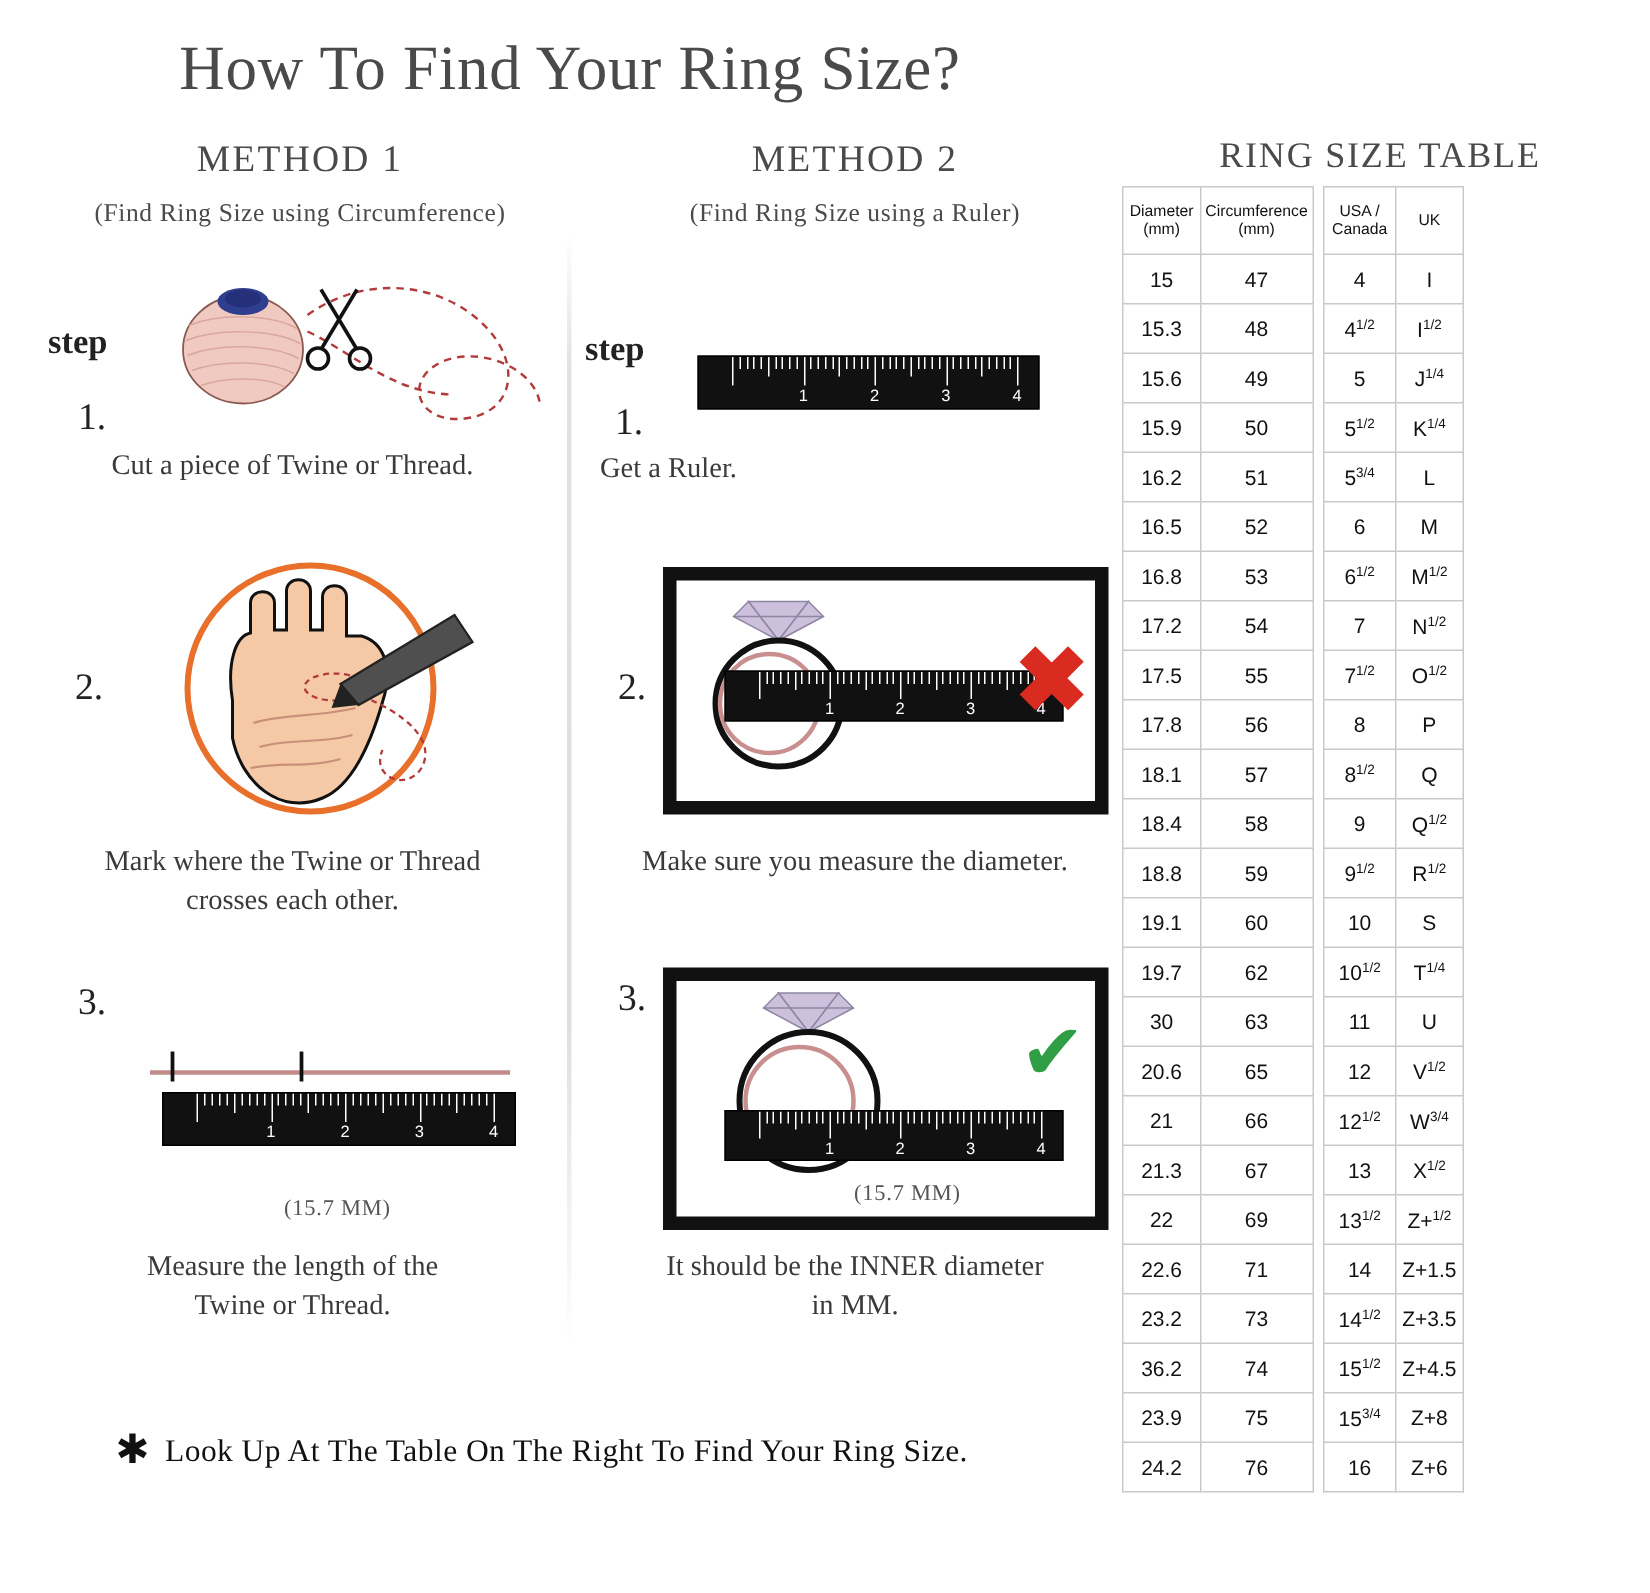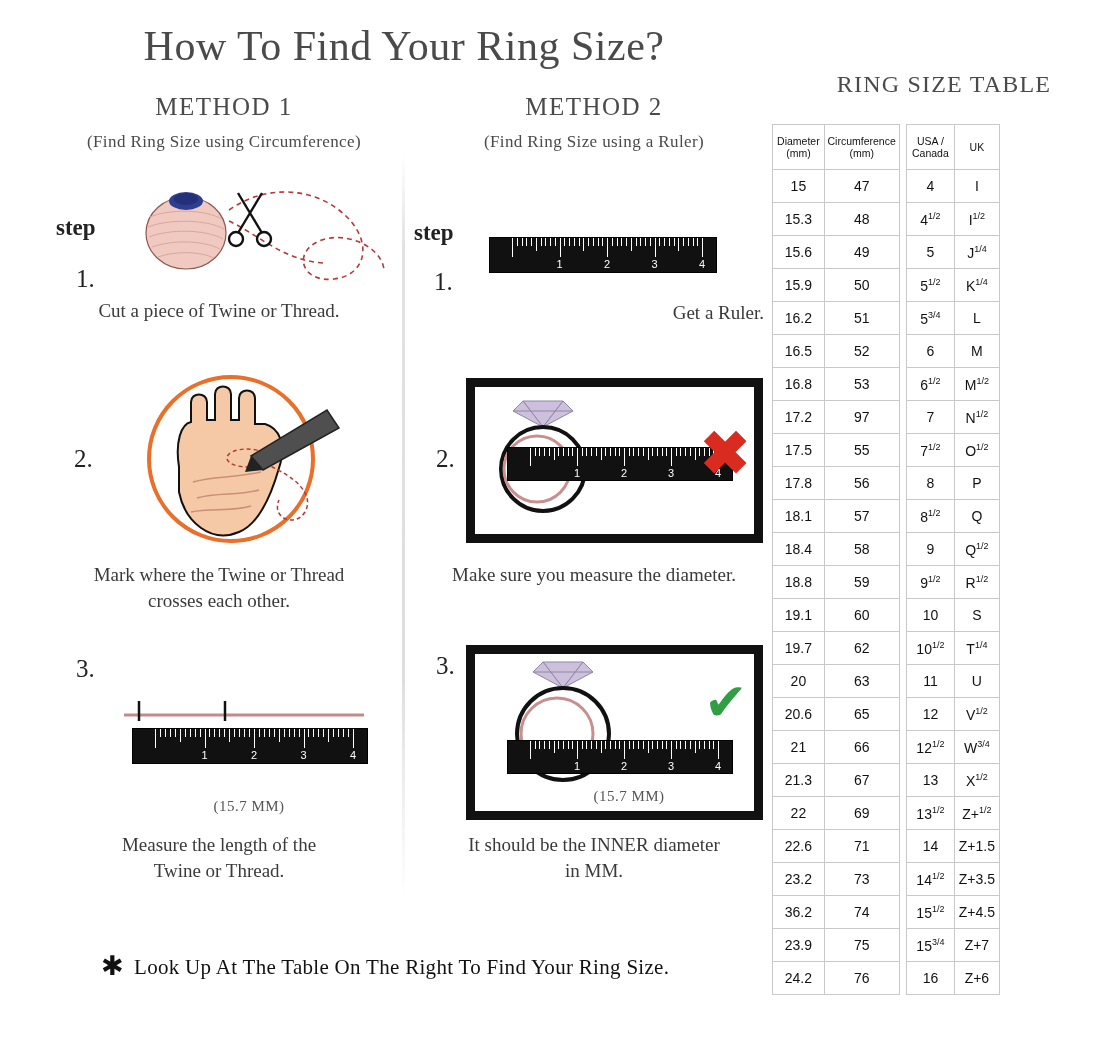--- a/index.html
+++ b/index.html
@@ -12,21 +12,20 @@
     height: 1062px;
     position: relative;
     font-family: "Liberation Serif", serif;
     color: #3a3a3a;
     overflow: hidden;
   }
   .page {
     position: relative;
     width: 976px;
     height: 1062px;
-    margin-left: 24px;
   }
 
   
   .main-title {
     position: absolute;
     left: 0;
     top: 22px;
     width: 760px;
     text-align: center;
     font-size: 42px;
@@ -48,21 +47,21 @@
     font-size: 17px;
     color: #4a4a4a;
     text-align: center;
     letter-spacing: 0.4px;
   }
   #m1-title { left: 20px; top: 93px; width: 360px; }
   #m1-sub   { left: 10px; top: 132px; width: 380px; }
   #m2-title { left: 390px; top: 93px; width: 360px; }
   #m2-sub   { left: 390px; top: 132px; width: 360px; }
   #tbl-title {
-    position: absolute; left: 745px; top: 71px; width: 350px;
+    position: absolute; left: 745px; top: 91px; width: 350px;
     text-align: center; font-size: 24px; letter-spacing: 1.2px; color: #4a4a4a;
   }
 
   
   .divider {
     position: absolute;
     left: 378px;
     top: 155px;
     width: 3px;
     height: 745px;
@@ -361,21 +360,21 @@
       <div class="tick" style="left: 197.75px; height: 8.16px;"></div>
       <div class="tick" style="left: 202.5px; height: 8.16px;"></div>
       <div class="tick" style="left: 207.25px; height: 8.16px;"></div>
       <div class="tick" style="left: 212px; height: 18.7px;"></div>
       <div class="lbl" style="left: 66.5px; top: 19.72px;">1</div>
       <div class="lbl" style="left: 114px; top: 19.72px;">2</div>
       <div class="lbl" style="left: 161.5px; top: 19.72px;">3</div>
       <div class="lbl" style="left: 209px; top: 19.72px;">4</div>
     </div>
 
-  <div class="caption" style="left:400px; top:300px; width:340px; text-align:right;">Get a Ruler.</div>
+  <div class="caption" style="left:400px; top:300px; width:340px; text-align:left;">Get a Ruler.</div>
 
   <div class="step-num" style="left:412px; top:445px;">2.</div>
   <div class="frame" style="left:442px; top:378px; width:297px; height:165px;">
     <svg width="279" height="147" viewBox="0 0 279 147">
 
       <g fill="#cdc0dd" stroke="#8f86a3" stroke-width="1">
         <polygon points="48,14 88,14 68,40"></polygon>
         <polygon points="48,14 38,24 68,40"></polygon>
         <polygon points="88,14 98,24 68,40"></polygon>
         <line x1="38" y1="24" x2="98" y2="24" stroke="#8f86a3"></line>
@@ -555,21 +554,21 @@
         </tr>
         <tr>
           <td class="col-d">16.8</td>
           <td class="col-c">53</td>
           <td class="col-gap"></td>
           <td class="col-u">6<sup>1/2</sup></td>
           <td class="col-k">M<sup>1/2</sup></td>
         </tr>
         <tr>
           <td class="col-d">17.2</td>
-          <td class="col-c">97</td>
+          <td class="col-c">54</td>
           <td class="col-gap"></td>
           <td class="col-u">7</td>
           <td class="col-k">N<sup>1/2</sup></td>
         </tr>
         <tr>
           <td class="col-d">17.5</td>
           <td class="col-c">55</td>
           <td class="col-gap"></td>
           <td class="col-u">7<sup>1/2</sup></td>
           <td class="col-k">O<sup>1/2</sup></td>
@@ -610,21 +609,21 @@
           <td class="col-k">S</td>
         </tr>
         <tr>
           <td class="col-d">19.7</td>
           <td class="col-c">62</td>
           <td class="col-gap"></td>
           <td class="col-u">10<sup>1/2</sup></td>
           <td class="col-k">T<sup>1/4</sup></td>
         </tr>
         <tr>
-          <td class="col-d">20</td>
+          <td class="col-d">30</td>
           <td class="col-c">63</td>
           <td class="col-gap"></td>
           <td class="col-u">11</td>
           <td class="col-k">U</td>
         </tr>
         <tr>
           <td class="col-d">20.6</td>
           <td class="col-c">65</td>
           <td class="col-gap"></td>
           <td class="col-u">12</td>
@@ -670,21 +669,21 @@
           <td class="col-c">74</td>
           <td class="col-gap"></td>
           <td class="col-u">15<sup>1/2</sup></td>
           <td class="col-k">Z+4.5</td>
         </tr>
         <tr>
           <td class="col-d">23.9</td>
           <td class="col-c">75</td>
           <td class="col-gap"></td>
           <td class="col-u">15<sup>3/4</sup></td>
-          <td class="col-k">Z+7</td>
+          <td class="col-k">Z+8</td>
         </tr>
         <tr>
           <td class="col-d">24.2</td>
           <td class="col-c">76</td>
           <td class="col-gap"></td>
           <td class="col-u">16</td>
           <td class="col-k">Z+6</td>
         </tr>
       </tbody>
   </table>

